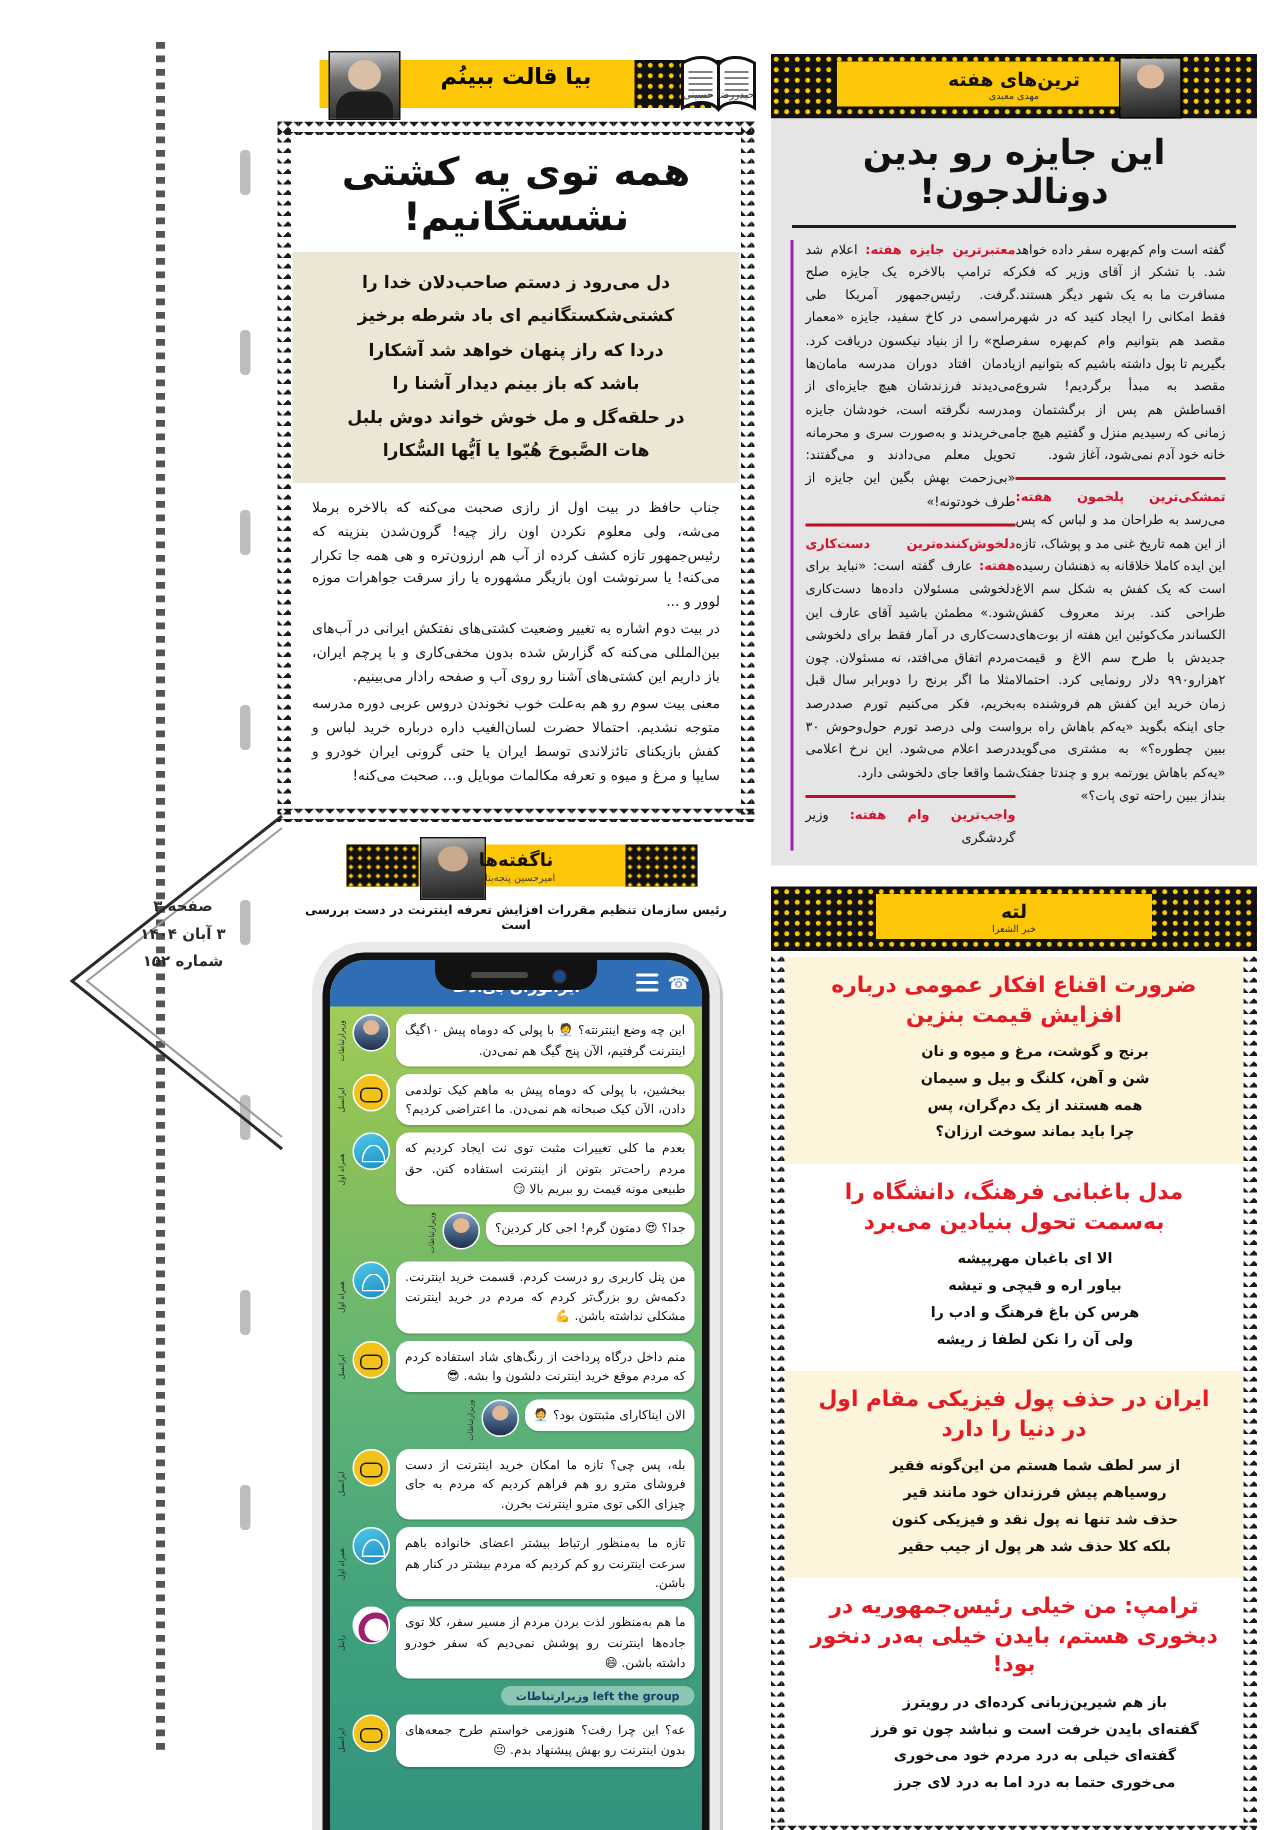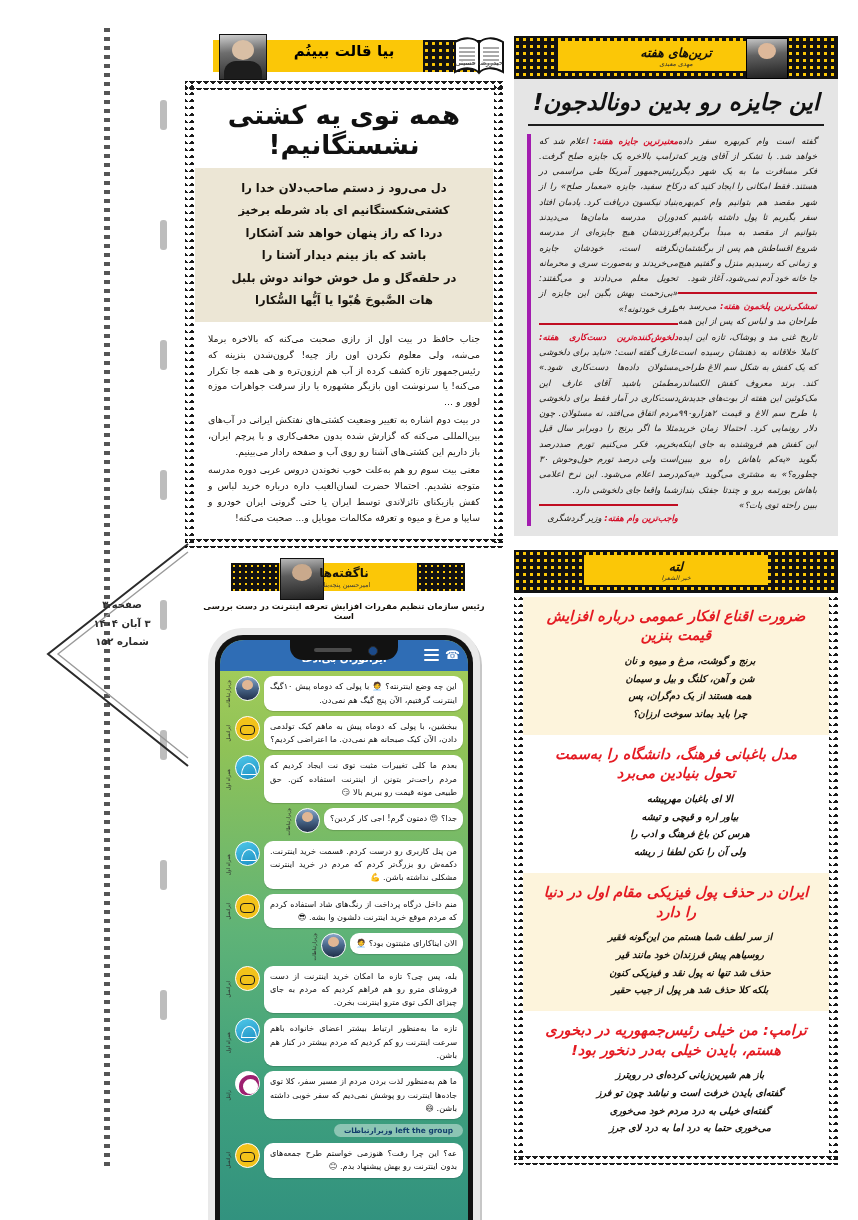--- a/index.html
+++ b/index.html
@@ -118,41 +118,41 @@
   .av-name{writing-mode:vertical-rl;transform:rotate(180deg);font-size:5px;color:#2d2d2d;
      align-self:center;white-space:nowrap;flex:0 0 auto;}
   .bubble{background:#fff;border-radius:9px;padding:4px 6px 4px;font-size:8.2px;line-height:1.62;
      color:#0f0f0f;text-align:justify;box-shadow:0 1px 1px rgba(0,0,0,.16);max-width:196px;}
   .sysmsg{display:flex;margin:4px 0 6px;}
   .sysmsg span{background:rgba(255,255,255,.42);border-radius:10px;padding:2px 10px;
      font-size:7.4px;color:#123f6d;font-weight:bold;}
 
   
   #rightcol{position:absolute;left:514px;top:36px;width:324px;}
-  .rbox{position:relative;margin-bottom:14px;font-style:italic;}
+  .rbox{position:relative;margin-bottom:14px;}
   .rbox-inner{position:relative;padding:0;background:#e5e5e5;}
 
   .r-mast{position:relative;height:43px;background:#111;
      background-image:radial-gradient(circle at 50% 50%, #fbc707 1.5px, transparent 1.7px);
      background-size:7px 7px;margin:0 0 0 0;}
   .r-mast-strip{position:absolute;left:44px;right:60px;top:5px;height:30px;background:#fbc707;}
   .r-mast-photo{position:absolute;right:50px;top:2px;width:40px;height:39px;
      background:linear-gradient(175deg,#c4c4c4 0%,#616161 40%,#1f1f1f 100%);border:1px solid #000;z-index:3;}
   .r-mast-photo::after{content:"";position:absolute;left:11px;top:4px;width:18px;height:16px;border-radius:50%;background:#ddb89a;}
   .r-mast-title{position:absolute;left:0;right:0;top:9px;text-align:center;z-index:5;
      font-size:12.5px;font-weight:bold;color:#15110a;}
   .r-mast-sub{position:absolute;left:0;right:0;top:24px;text-align:center;z-index:5;
      font-size:6.4px;color:#2e2e2e;}
 
   .r-headline{text-align:center;font-size:23px;font-weight:bold;color:#111;padding:10px 8px 9px;}
   .hr-blk{height:1.5px;background:#1d1d1d;margin:0 14px 8px;}
 
   .two-col{display:flex;gap:0;padding:0 13px 10px;}
   .col{flex:1;font-size:8.6px;line-height:1.78;text-align:justify;color:#15110a;}
-  .col.right-c{padding-left:8px;border-left:4px solid #a21caf;}
+  .col.right-c{padding-left:8px;border-left:2px solid #a21caf;}
   .col.left-c{padding-right:8px;}
   .lead{color:#d4102a;font-weight:bold;}
   .hr-red{height:1.6px;background:#c00d22;margin:6px 0 5px;}
 
   .sec-title{text-align:center;font-weight:bold;color:#e41b23;line-height:1.35;
      font-size:14.5px;padding:10px 14px 4px;letter-spacing:-.2px;}
   .sec-poem{text-align:center;font-size:9.6px;font-weight:bold;line-height:1.85;
      color:#15110a;padding:2px 13px 12px;margin-left:28px;}
   .band-cream{background:#fdf4dc;}
   .band-white{background:#ffffff;}
@@ -321,21 +321,21 @@
                   <div class="bubble">بله، پس چی؟ تازه ما امکان خرید اینترنت از دست فروشای مترو رو هم فراهم کردیم که مردم به جای چیزای الکی توی مترو اینترنت بخرن.</div>
                   <div class="av irancell"></div>
                   <div class="av-name">ایرانسل</div>
                 </div>
                 <div class="msg">
                   <div class="bubble">تازه ما به‌منظور ارتباط بیشتر اعضای خانواده باهم سرعت اینترنت رو کم کردیم که مردم بیشتر در کنار هم باشن.</div>
                   <div class="av hamrah"></div>
                   <div class="av-name">همراه اول</div>
                 </div>
                 <div class="msg">
-                  <div class="bubble">ما هم به‌منظور لذت بردن مردم از مسیر سفر، کلا توی جاده‌ها اینترنت رو پوشش نمی‌دیم که سفر خوبی داشته باشن. 😄</div>
+                  <div class="bubble">ما هم به‌منظور لذت بردن مردم از مسیر سفر، کلا توی جاده‌ها اینترنت رو پوشش نمی‌دیم که سفر خودرو داشته باشن. 😄</div>
                   <div class="av rightel"></div>
                   <div class="av-name">رایتل</div>
                 </div>
                 <div class="sysmsg">
                   <span>left the group  وزیرارتباطات</span>
                 </div>
                 <div class="msg">
                   <div class="bubble">عه؟ این چرا رفت؟ هنوزمی خواستم طرح جمعه‌های بدون اینترنت رو بهش پیشنهاد بدم. 😐</div>
                   <div class="av irancell"></div>
                   <div class="av-name">ایرانسل</div>

